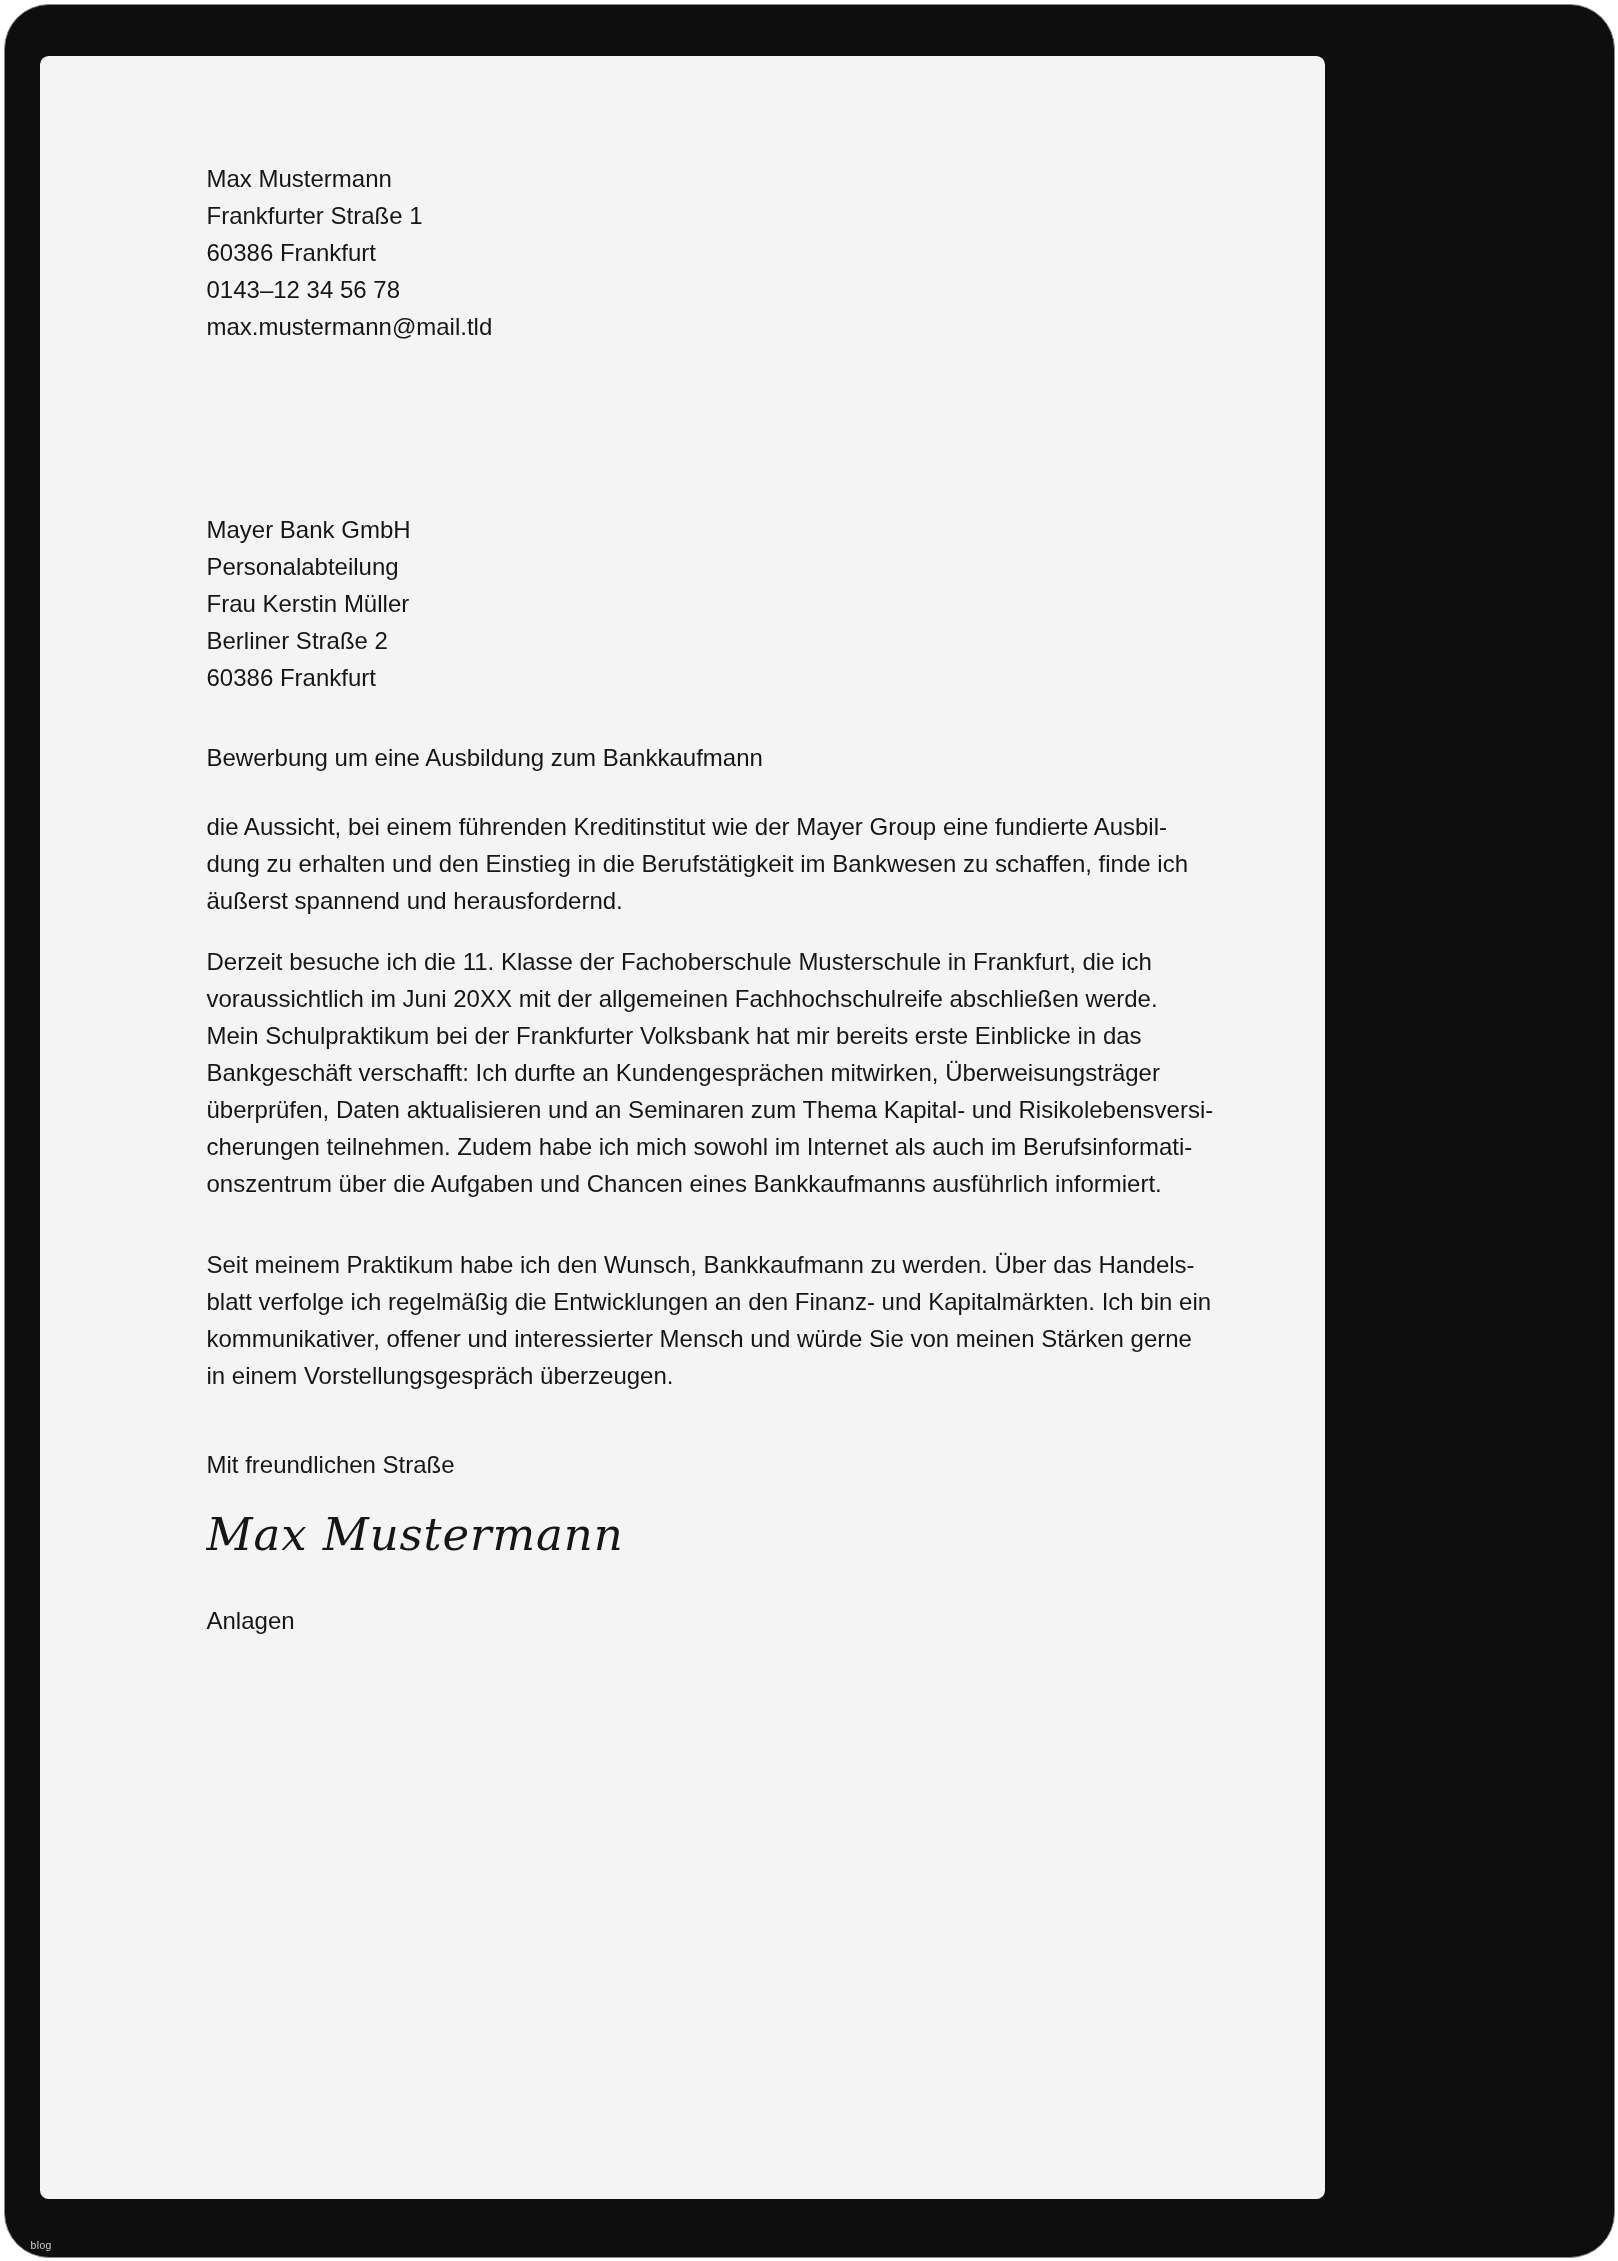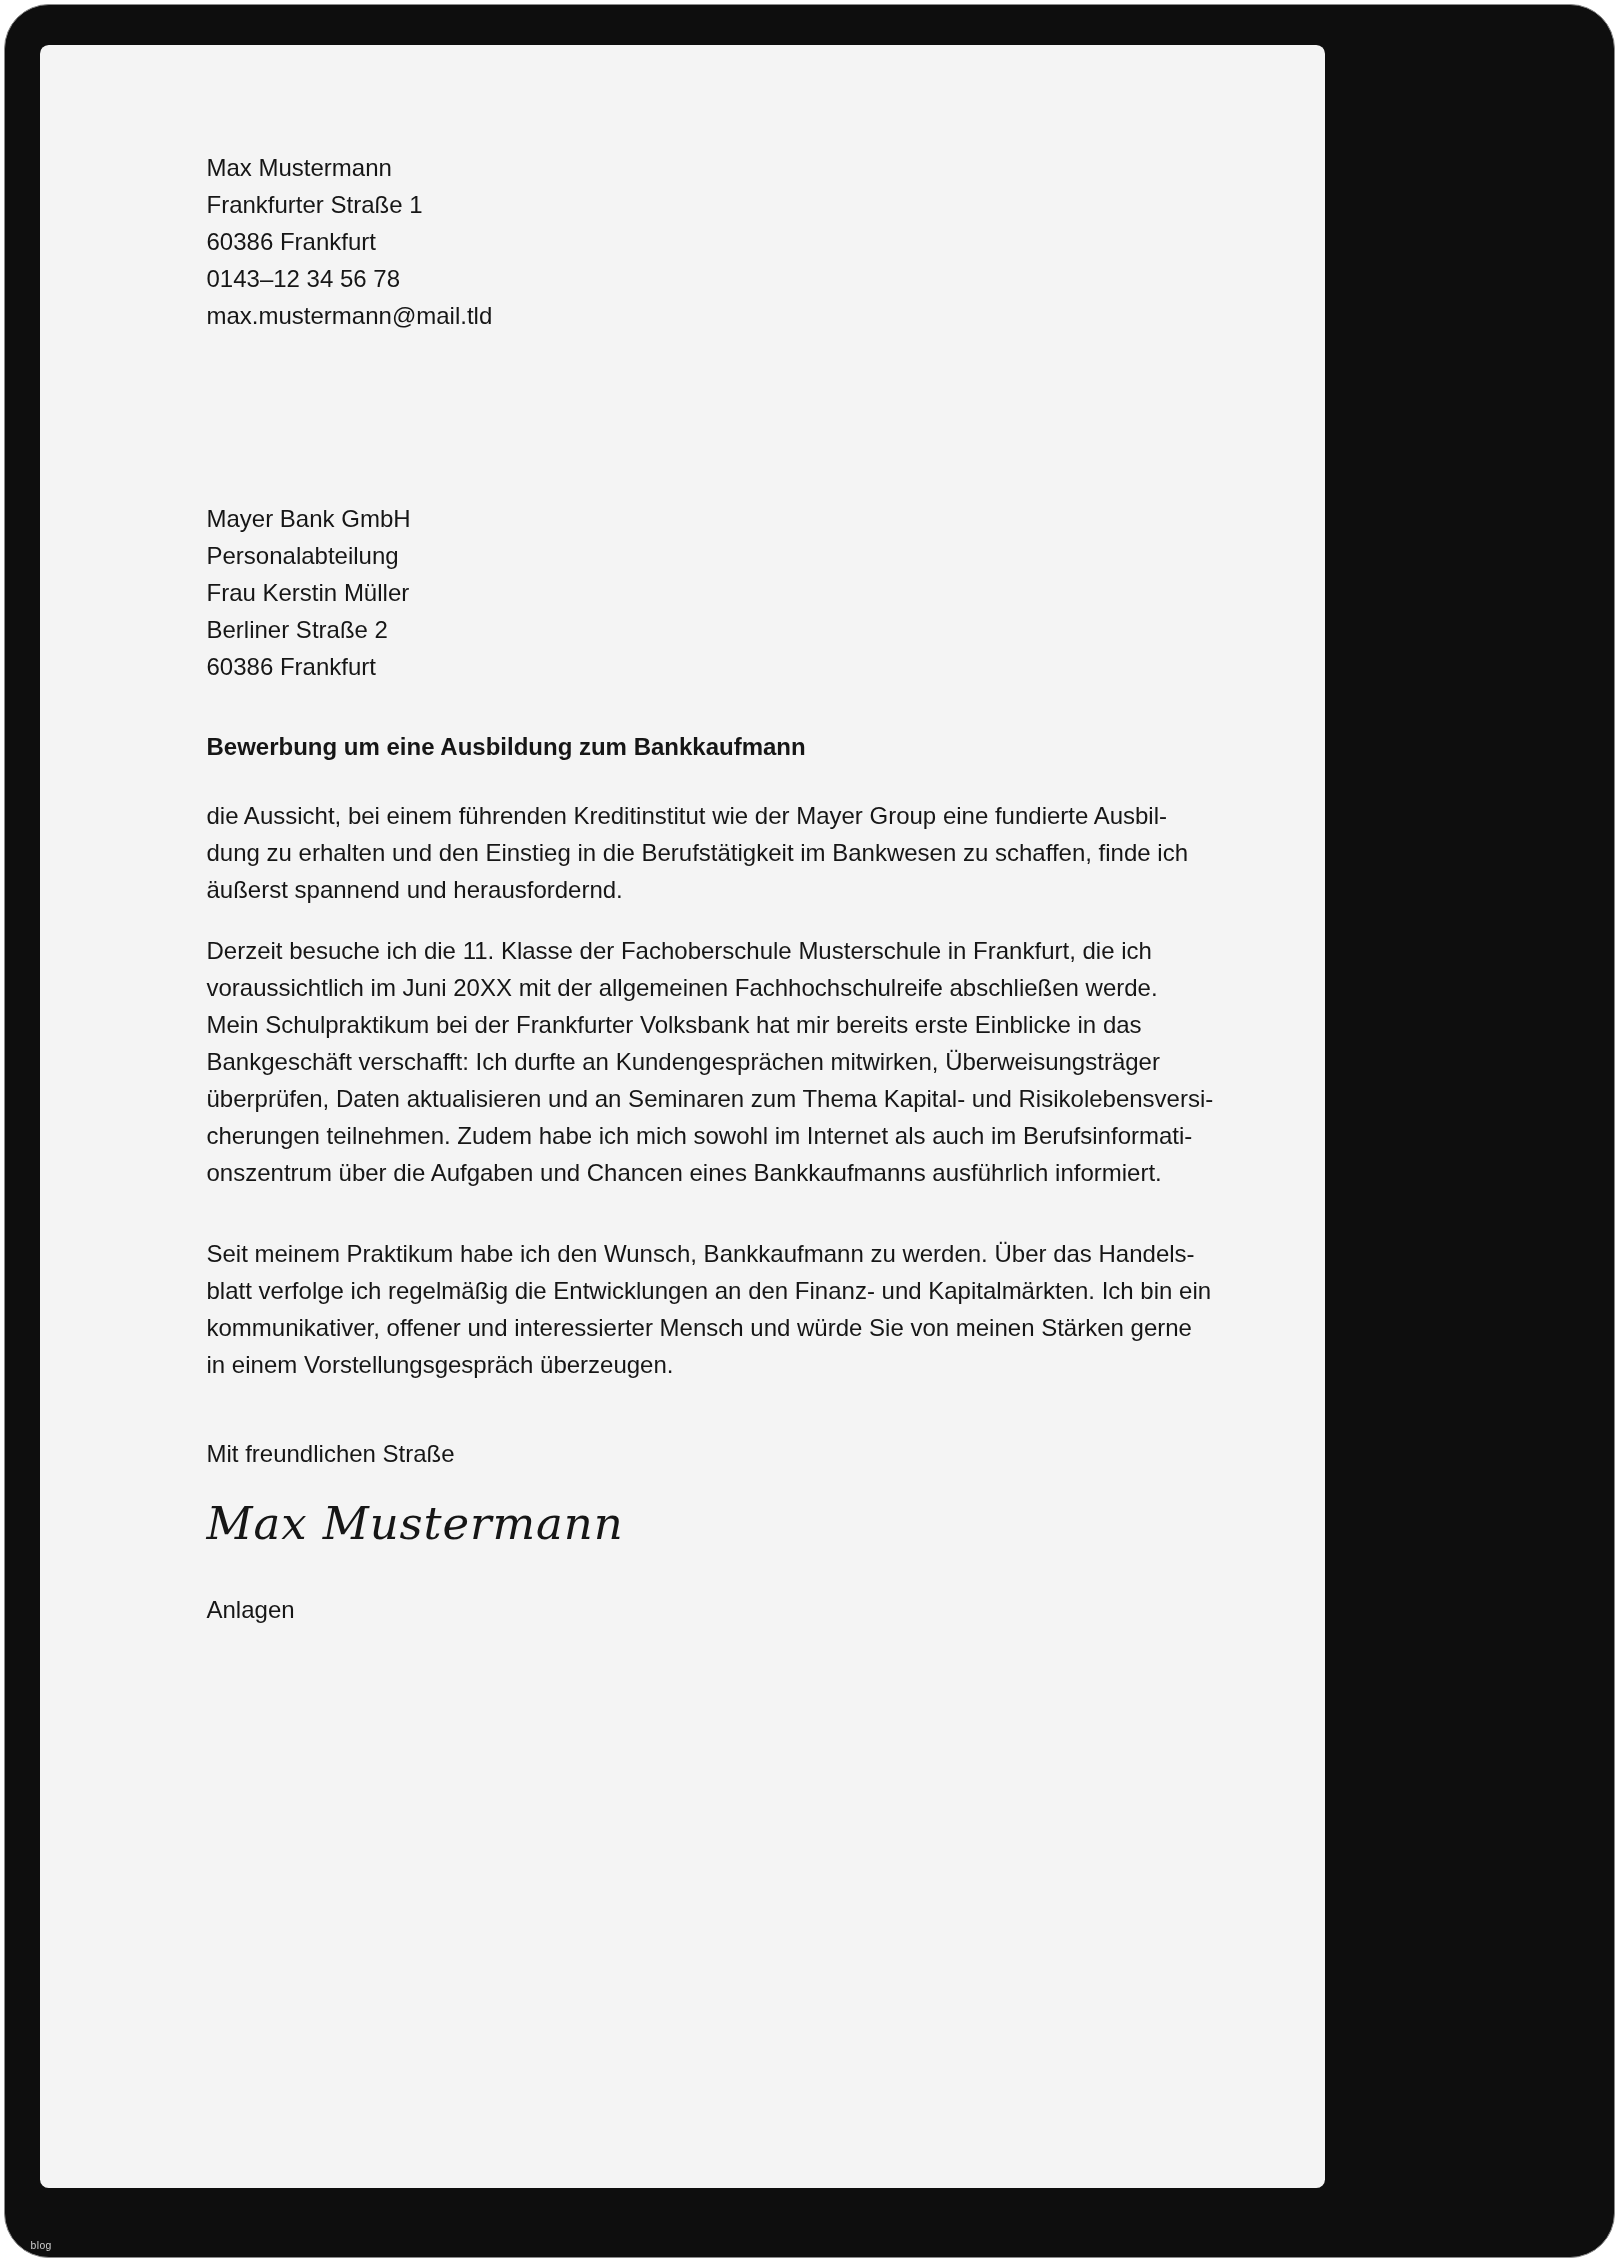--- a/index.html
+++ b/index.html
@@ -22,42 +22,42 @@
     width: 1611px;
     height: 2254px;
     background: #0e0e0e;
     border-radius: 45px;
     border: 1.7px solid #8a8a8a;
     box-sizing: border-box;
   }
   .page {
     position: absolute;
     left: 35px;
-    top: 40px;
+    top: 51px;
     width: 1285px;
     height: 2143px;
     background: #f4f4f4;
     border-radius: 8.7px;
   }
   .letter {
     position: absolute;
     left: 167px;  
     top: 104px;   
     width: 1204px;
     color: #161616;
     font-size: 24px;
     line-height: 37px;
   }
   .block {
     white-space: pre;
   }
   .sender-block { margin: 0; }
   .recipient-block { margin-top: 166px; }
   .date-line { margin-top: 90px; text-align: right; white-space: pre; }
-  .subject-line { margin-top: 43px; font-weight: bold; white-space: pre; }
+  .subject-line { margin-top: 43px; font-weight: normal; white-space: pre; }
   .salutation-line { margin-top: 81px; white-space: pre; }
   .para-1 { margin-top: 32px; }
   .para-2 { margin-top: 24px; }
   .para-3 { margin-top: 44px; }
   .closing-line { margin-top: 52px; white-space: pre; }
   .signature-line {
     margin-top: 24px;
     font-family: "DejaVu Serif", serif;
     font-style: italic;
     font-size: 45px;

